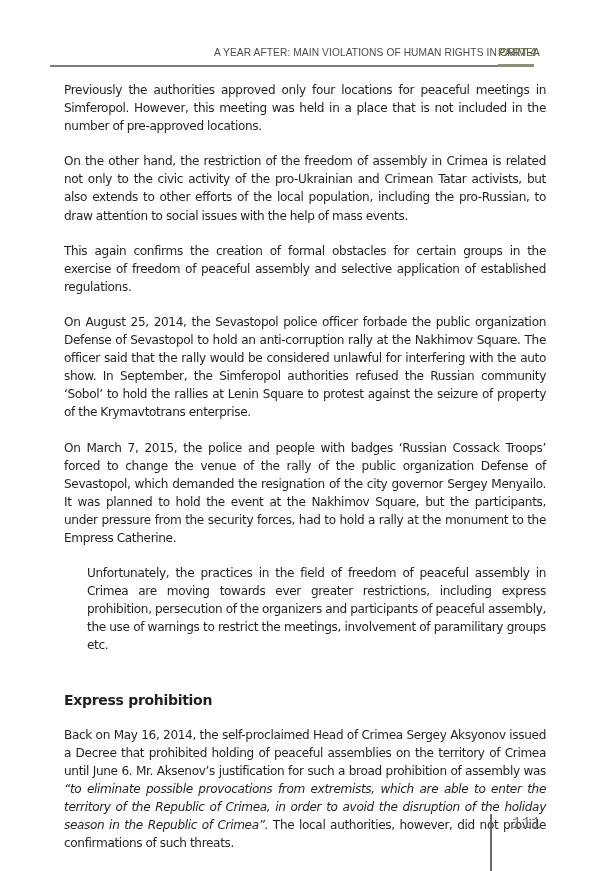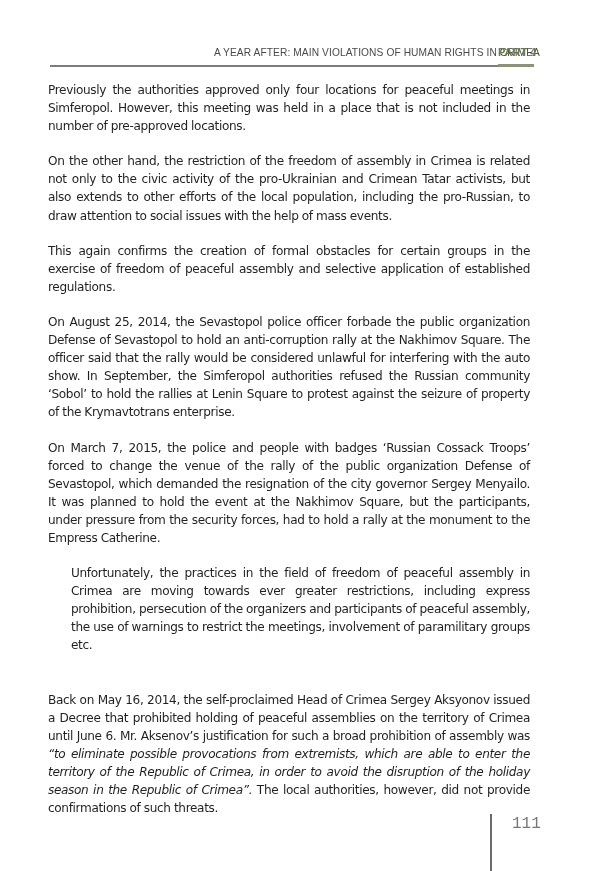--- a/index.html
+++ b/index.html
@@ -55,21 +55,21 @@
       position: absolute;
       top: 64px;
       left: 498px;
       width: 36px;
       height: 3px;
       background: #8a9375;
     }
     .content {
       position: absolute;
       top: 81px;
-      left: 48px;
+      left: 64px;
       width: 482px;
     }
     .para {
       margin: 0 0 17px 0;
       font-family: "DejaVu Sans", sans-serif;
       font-size: 12.1px;
       line-height: 18.1px;
       text-align: justify;
       letter-spacing: -0.35px;
       word-spacing: -0.2px;
@@ -114,17 +114,18 @@
 <div class="header-accent"></div>
 
 <div class="content">
   <p class="para">Previously the authorities approved only four locations for peaceful meetings in Simferopol. However, this meeting was held in a place that is not included in the number of pre-approved locations.</p>
   <p class="para">On the other hand, the restriction of the freedom of assembly in Crimea is related not only to the civic activity of the pro-Ukrainian and Crimean Tatar activists, but also extends to other efforts of the local population, including the pro-Russian, to draw attention to social issues with the help of mass events.</p>
   <p class="para">This again confirms the creation of formal obstacles for certain groups in the exercise of freedom of peaceful assembly and selective application of established regulations.</p>
   <p class="para">On August 25, 2014, the Sevastopol police officer forbade the public organization Defense of Sevastopol to hold an anti-corruption rally at the Nakhimov Square. The officer said that the rally would be considered unlawful for interfering with the auto show. In September, the Simferopol authorities refused the Russian community ‘Sobol’ to hold the rallies at Lenin Square to protest against the seizure of property of the Krymavtotrans enterprise.</p>
   <p class="para">On March 7, 2015, the police and people with badges ‘Russian Cossack Troops’ forced to change the venue of the rally of the public organization Defense of Sevastopol, which demanded the resignation of the city governor Sergey Menyailo. It was planned to hold the event at the Nakhimov Square, but the participants, under pressure from the security forces, had to hold a rally at the monument to the Empress Catherine.</p>
   <p class="para spaced-after">Unfortunately, the practices in the field of freedom of peaceful assembly in Crimea are moving towards ever greater restrictions, including express prohibition, persecution of the organizers and participants of peaceful assembly, the use of warnings to restrict the meetings, involvement of paramilitary groups etc.</p>
 
+  <h2 class="heading">Express prohibition</h2>
   <p class="para"><span>Back on May 16, 2014, the self-proclaimed Head of Crimea Sergey Aksyonov issued a Decree that prohibited holding of peaceful assemblies on the territory of Crimea until June 6. Mr. Aksenov’s justification for such a broad prohibition of assembly was </span><span class="quote">“to eliminate possible provocations from extremists, which are able to enter the territory of the Republic of Crimea, in order to avoid the disruption of the holiday season in the Republic of Crimea”.</span><span> The local authorities, however, did not provide confirmations of such threats.</span></p>
 </div>
 
 <div class="page-rule"></div>
 <div class="page-number">111</div>
 
 </body></html>

